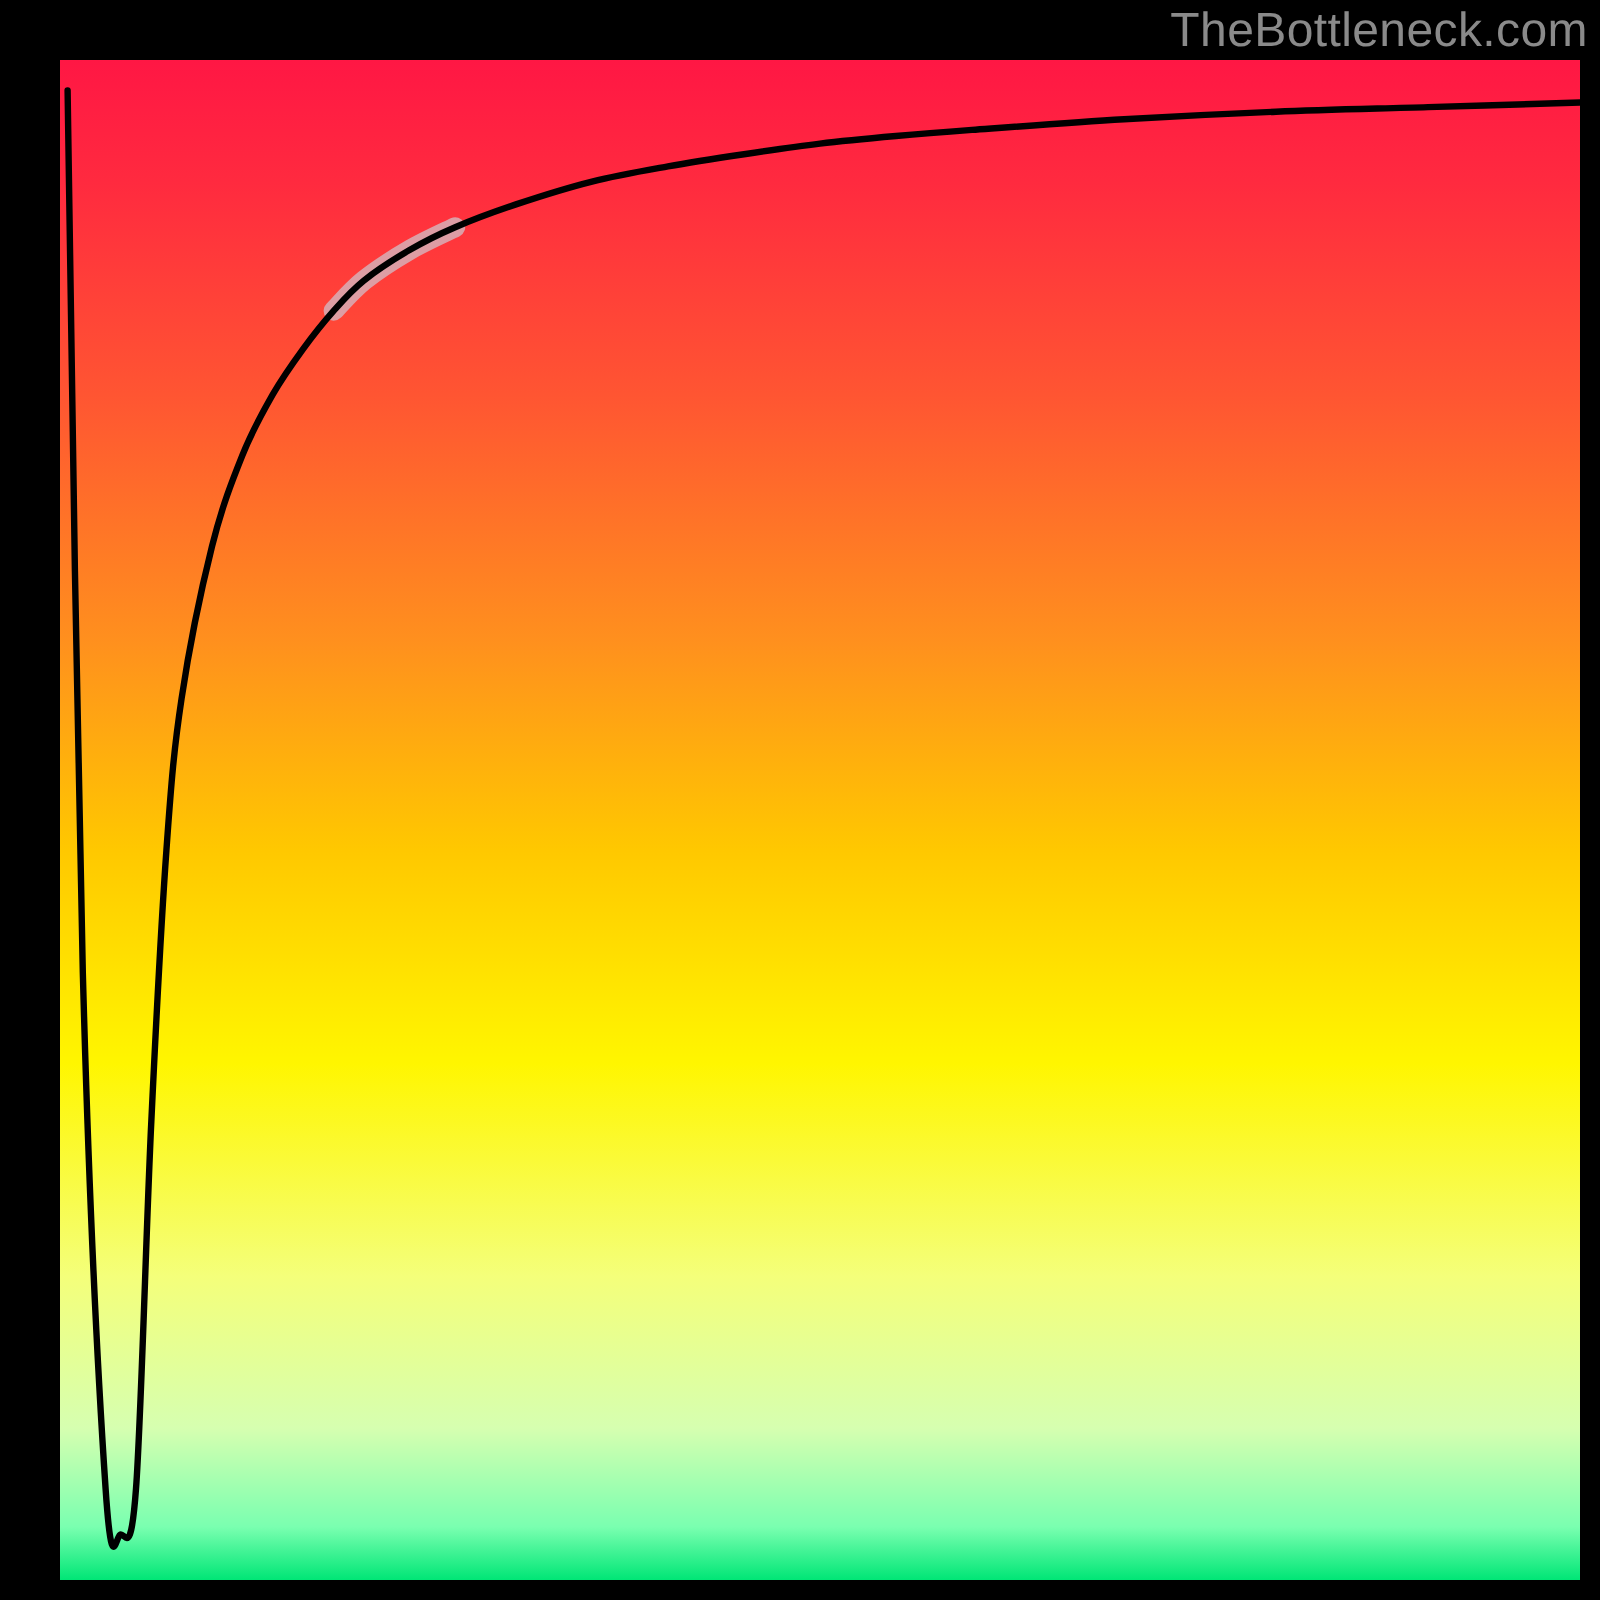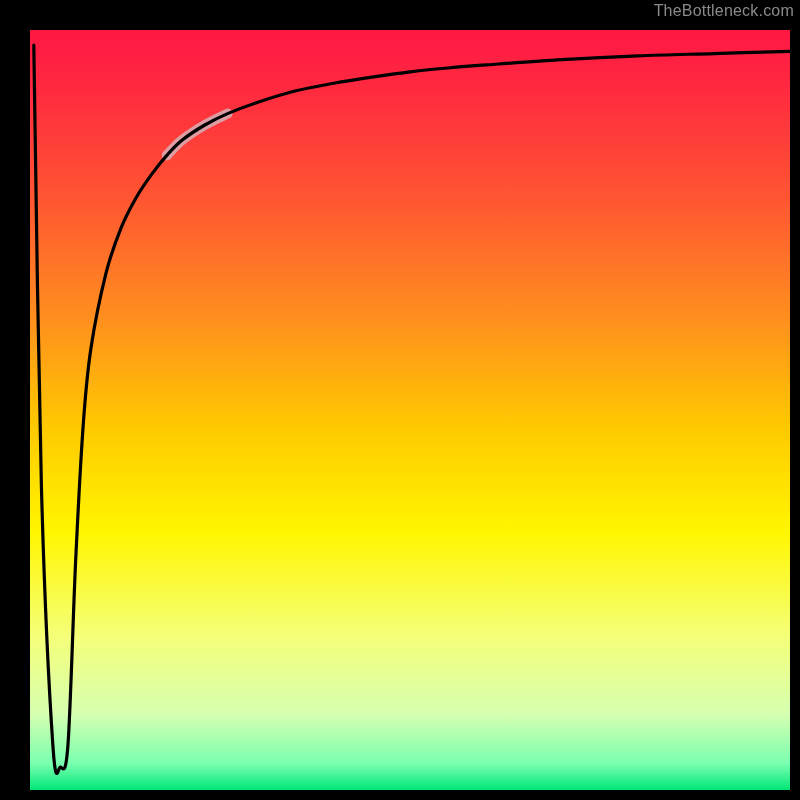--- a/index.html
+++ b/index.html
@@ -37,21 +37,21 @@
     left: 0;
     top: 0;
     width: 100%;
     height: 100%;
   }
   .tagline {
     position: absolute;
     top: 2px;
     right: 6px;
     color: #8a8a8a;
-    font-size: 16px;
+    font-size: 24px;
     font-weight: 400;
     letter-spacing: 0.2px;
   }
 </style>
 </head>
 <body>
 
 <div class="stage">
 
   <div class="plot-area">

